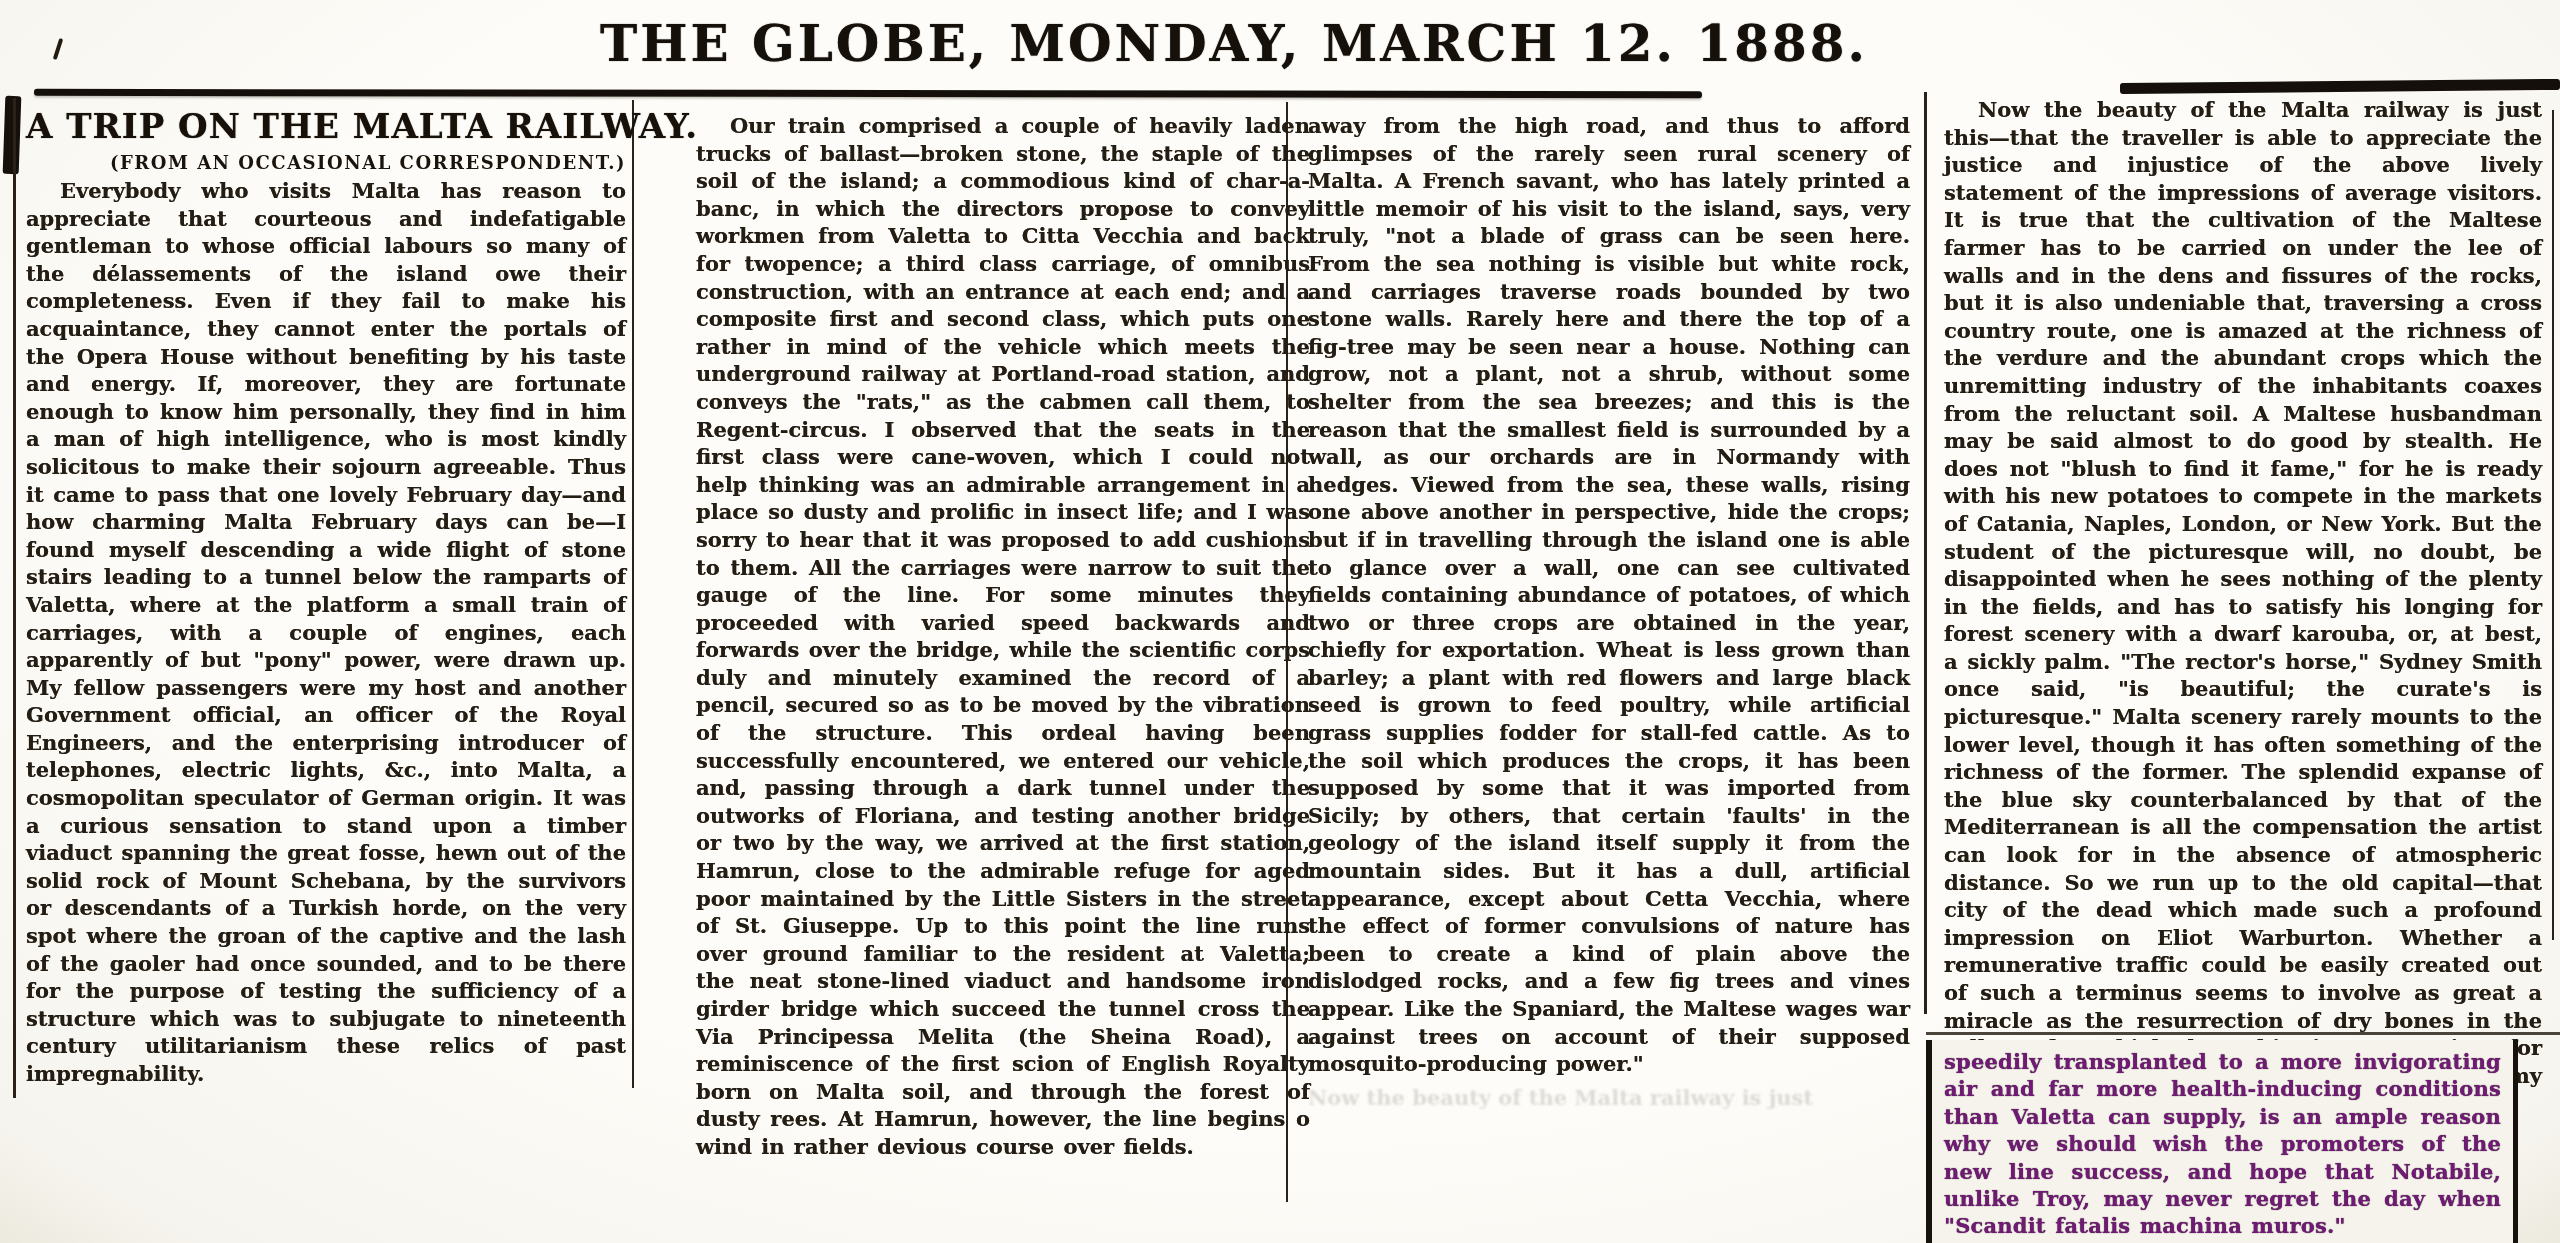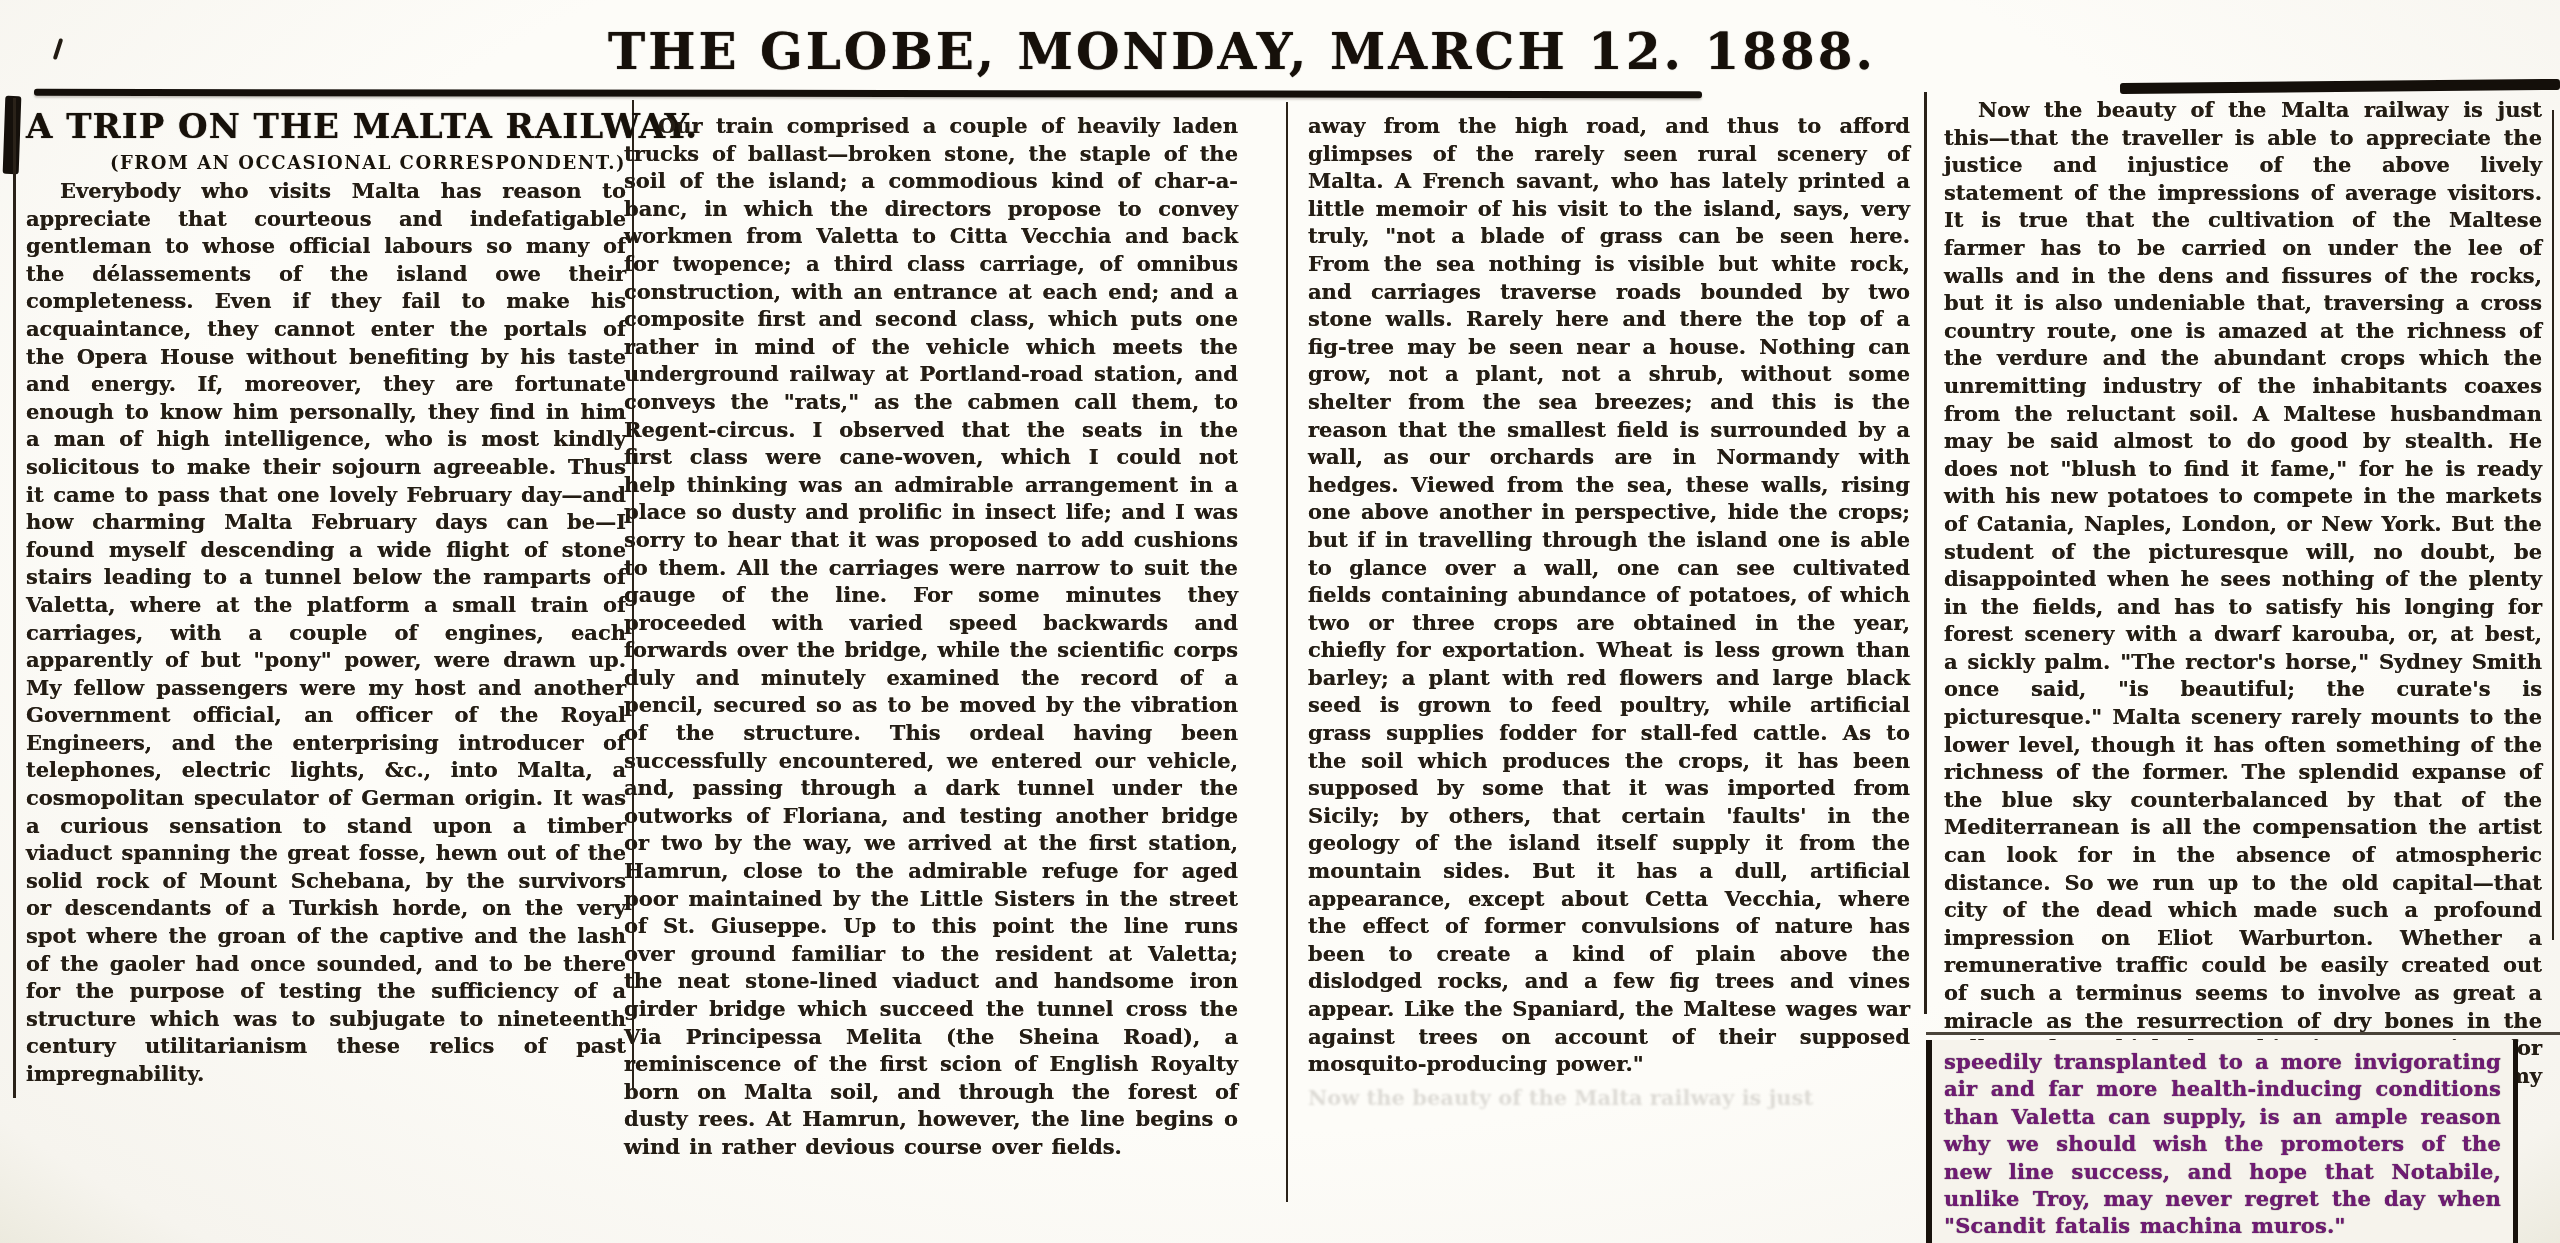--- a/index.html
+++ b/index.html
@@ -8,41 +8,41 @@
     width:2560px;height:1243px;
     background:
       radial-gradient(ellipse at 50% 40%, #fdfcf8 60%, #f6f4ee 92%, #eceade 100%);
     overflow:hidden;
     font-family:"DejaVu Serif", serif;
     color:#211a12;
   }
   
   .masthead{
     position:absolute;left:600px;top:14px;width:1210px;height:70px;
-    margin:8px;text-align:left;
+    margin:0;text-align:left;
     font-size:50px;font-weight:bold;letter-spacing:3px;
     white-space:nowrap;
     color:#16100a;
     text-shadow:0 0 1px rgba(20,14,8,.85);
   }
   .rule{position:absolute;background:#140f0a;border-radius:3px;}
   .rule-left{left:34px;top:90px;width:1668px;height:7px;transform:rotate(.08deg);box-shadow:0 2px 2px rgba(60,50,40,.25);}
   .rule-right{left:2120px;top:81px;width:440px;height:11px;transform:rotate(-.55deg);}
   .vrule{position:absolute;width:2px;background:#2a2219;}
   .v0{left:13px;top:98px;height:1000px;width:3px;}
   .v1{left:632px;top:100px;height:988px;}
   .v2{left:1286px;top:102px;height:1100px;}
   .v3{left:1924px;top:92px;height:922px;width:3px;}
   .v4{left:2552px;top:110px;height:830px;}
   .blot{position:absolute;left:4px;top:96px;width:16px;height:78px;background:#15100b;transform:rotate(2deg);border-radius:3px;}
   .ink-mark{position:absolute;left:56px;top:38px;width:4px;height:22px;background:#221b12;transform:rotate(18deg);border-radius:2px;}
   
   .col{position:absolute;}
   .col1{left:26px; top:106px;width:600px;}
-  .col2{left:624px; top:112px;width:614px;}
+  .col2{left:696px; top:112px;width:614px;}
   .col3{left:1308px;top:112px;width:602px;}
   .col4{left:1944px;top:96px; width:598px;}
   .headline{
     margin:0 0 6px 0;text-align:center;
     font-size:34px;font-weight:bold;letter-spacing:1px;white-space:nowrap;
     color:#17110a;text-shadow:0 0 1px rgba(20,14,8,.8);
   }
   .byline{
     text-align:right;font-size:18px;font-weight:bold;letter-spacing:1.5px;
     margin-bottom:4px;color:#1a140c;

